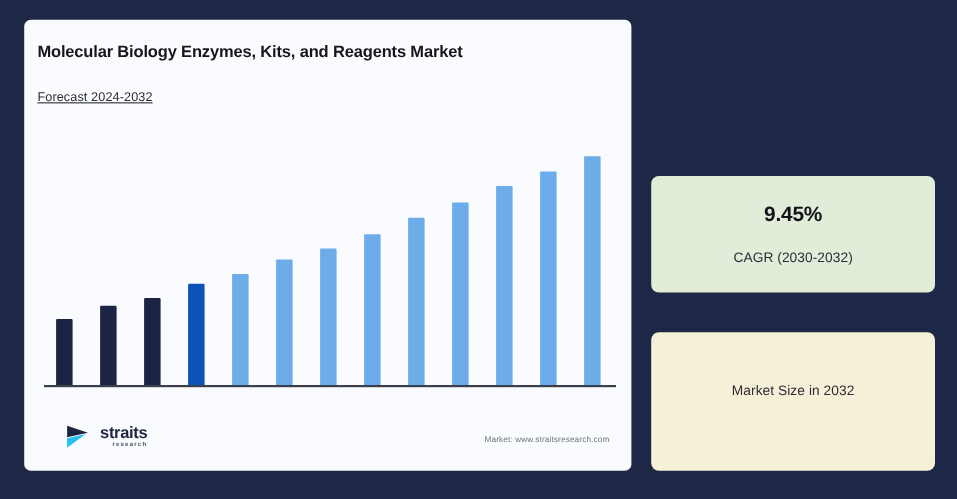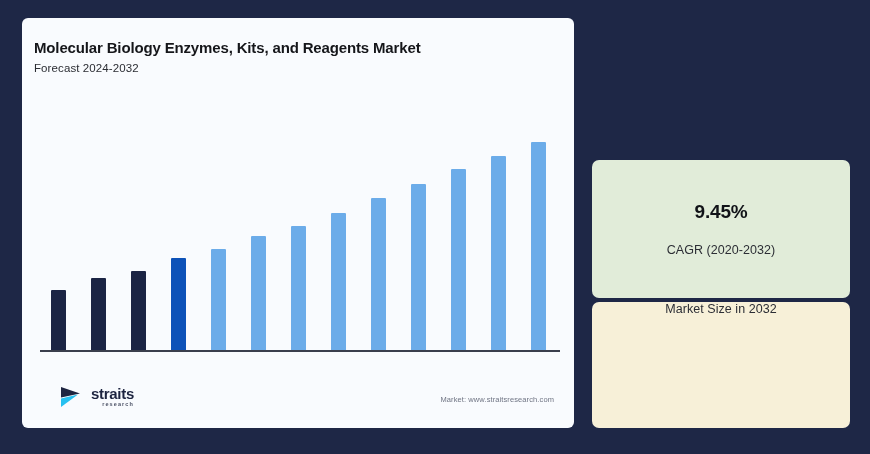--- a/index.html
+++ b/index.html
@@ -42,24 +42,25 @@
 
   #chart-title {
     font-size: 15px;
     font-weight: bold;
     color: #15161a;
     line-height: 1.28;
     letter-spacing: -0.15px;
   }
 
   #chart-subtitle {
-    margin-top: 5px;
+    margin-top: 26px;
     font-size: 11.5px;
     color: #2b2d33;
     letter-spacing: 0.1px;
+    text-decoration: underline;
   }
 
   
   #plot-area {
     position: absolute;
     left: 18px; top: 108px;
     width: 520px; height: 226px;
   }
 
   #axis-line {
@@ -167,22 +168,22 @@
     left: 0;
     width: 258px;
     border-radius: 7px;
     display: flex;
     flex-direction: column;
     align-items: center;
     justify-content: center;
   }
 
   #stat-card-0 { top: 0px;   height: 126px; background: #e6e2ec; }
-  #stat-card-1 { top: 142px; height: 138px; background: #e1ecd9; }
-  #stat-card-2 { top: 284px; height: 126px; background: #f7f0d8; justify-content: space-between; }
+  #stat-card-1 { top: 142px; height: 106px; background: #e1ecd9; }
+  #stat-card-2 { top: 284px; height: 126px; background: #f7f0d8; }
 
   .stat-label {
     font-size: 12.5px;
     color: #2c2e35;
     letter-spacing: 0.05px;
   }
 
   .stat-value {
     font-size: 19px;
     font-weight: bold;
@@ -266,21 +267,21 @@
       </div>
 
       <div id="source-note">Market: www.straitsresearch.com</div>
     </div>
   </div>
 
   <div id="stats-column">
       <div class="stat-card" id="stat-card-1" style="background: rgb(225, 236, 217);">
         <div class="stat-value">9.45%</div>
         <div class="stat-gap"></div>
-        <div class="stat-label">CAGR (2020-2032)</div>
+        <div class="stat-label">CAGR (2030-2032)</div>
       </div>
       <div class="stat-card" id="stat-card-2" style="background: rgb(247, 240, 216);">
         <div class="stat-label">Market Size in 2032</div>
         <div class="stat-gap"></div>
       </div>
     </div>
 
 </div>
 
 </body></html>

